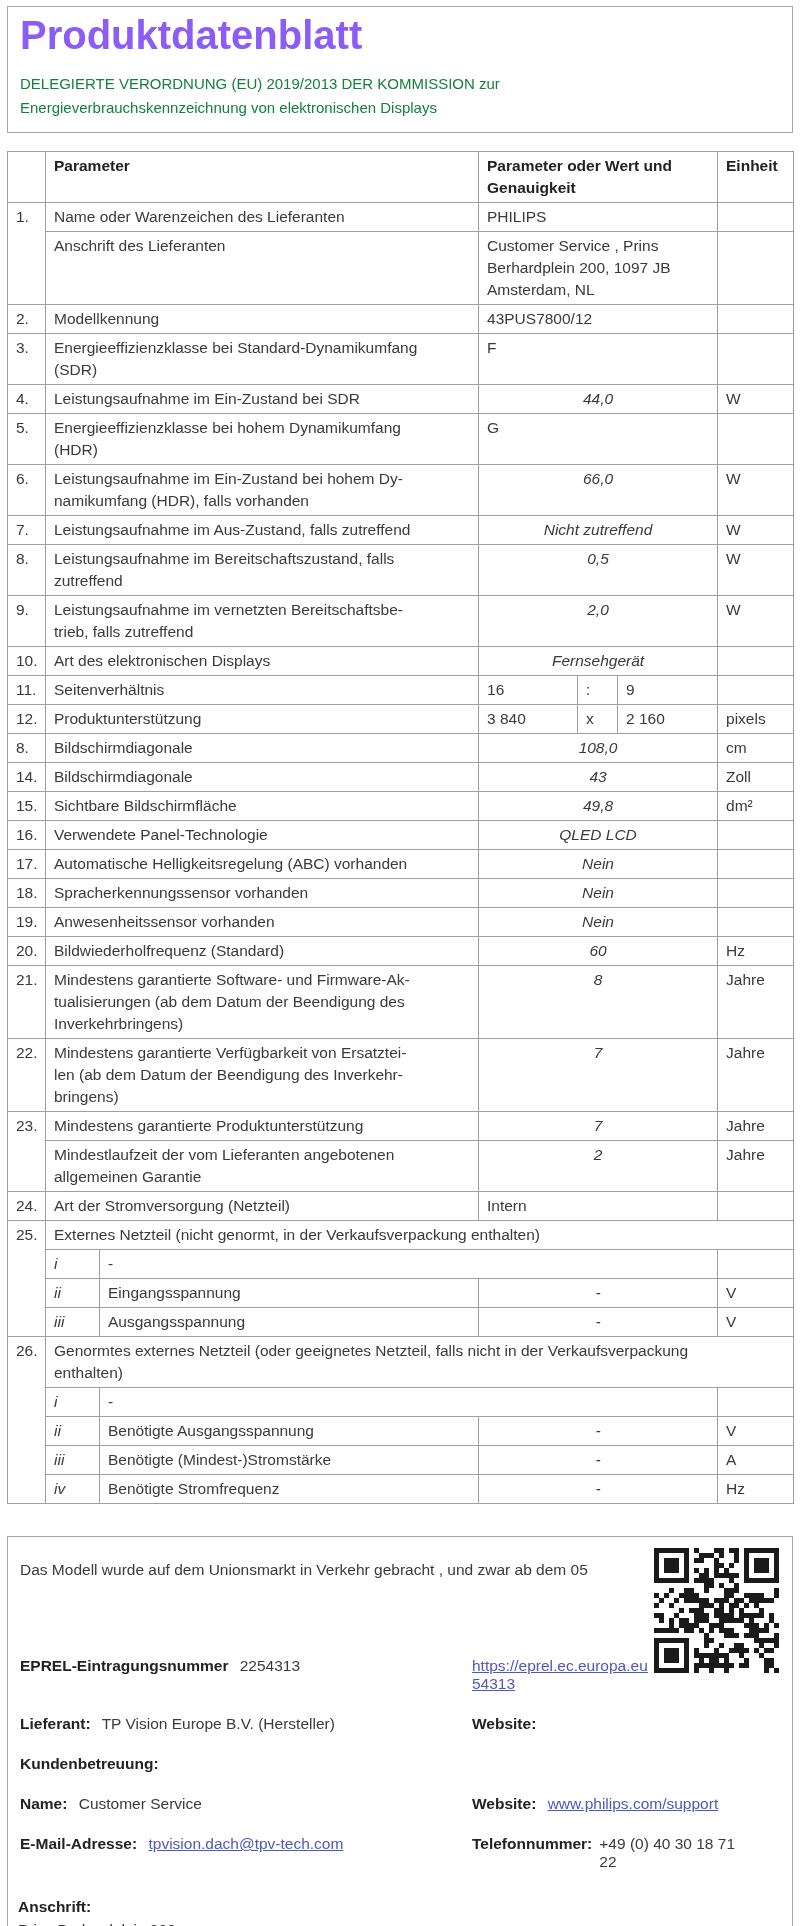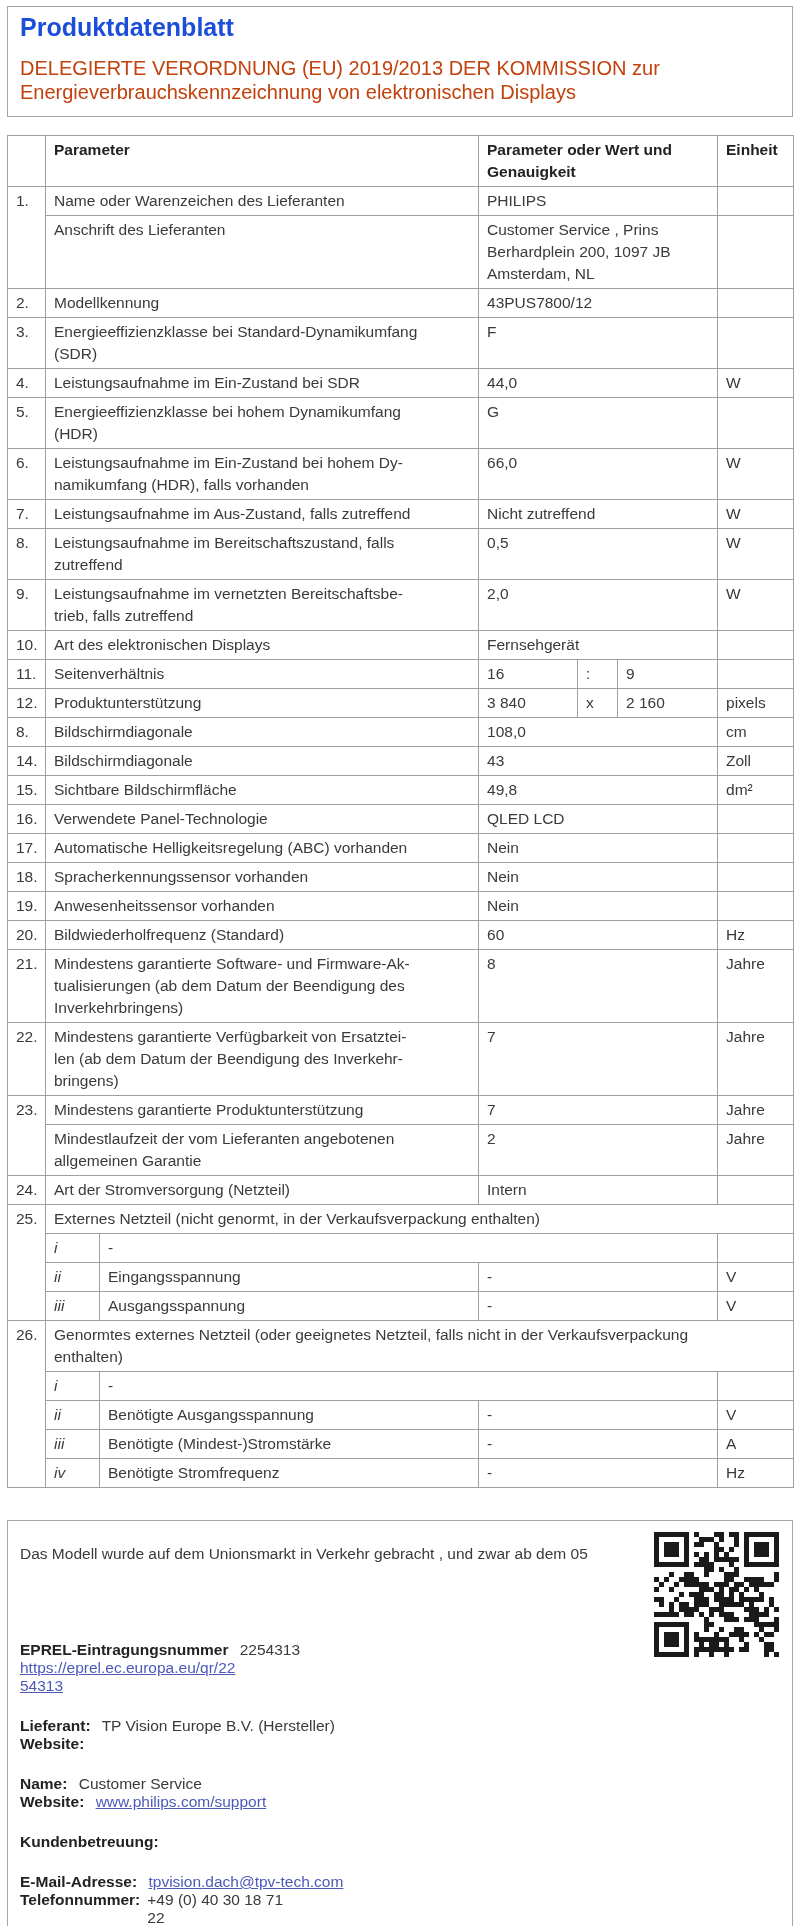--- a/index.html
+++ b/index.html
@@ -7,47 +7,47 @@
   body {
     width: 800px; min-height: 1926px;
     font-family: "Liberation Sans", sans-serif;
     color: #3a3a3a;
   }
   .page { padding: 6px 7px 10px 7px; }
 
   
   .header-box { border: 1px solid #a6a6a6; padding: 4px 12px 12px 12px; }
   .page-title {
-    font-size: 25px; font-weight: bold; letter-spacing: 0px;
-    margin: 2px 0 14px 0; color: #1d4ed8;
+    font-size: 40px; font-weight: bold; letter-spacing: 0px;
+    margin: 2px 0 14px 0; color: #8b5cf6;
   }
-  .subtitle { font-size: 20px; line-height: 24px; color: #c2410c; white-space: pre-line; }
+  .subtitle { font-size: 15px; line-height: 24px; color: #15803d; white-space: pre-line; }
 
   
   table.params { border-collapse: collapse; width: 786px; table-layout: fixed; margin-top: 18px; }
   table.params td {
     border: 1px solid #9f9f9f;
     padding: 3px 8px; font-size: 15.5px; line-height: 22px;
     vertical-align: top; white-space: pre-line; overflow: hidden;
   }
   table.params thead td { font-weight: bold; color: #222; }
   td.num { padding: 3px 3px 3px 6px; }
   td.sub-cell { font-style: italic; padding-left: 10px; }
-  .val-right { text-align: left; }
+  .val-right { text-align: center; font-style: italic; }
   .val-center { text-align: left; }
   .val-left { text-align: left; }
 
   
   .footer-box {
     border: 1px solid #a6a6a6; margin-top: 32px; position: relative;
     padding: 12px 14px 14px 10px; min-height: 440px; font-size: 15.5px;
   }
   .notice { line-height: 22px; margin: 10px 0 0 2px; }
   .qr { position: absolute; top: 5px; right: 7px; width: 137px; height: 137px; background: #fff; }
-  .f-row { display: flex; margin: 0 0 0 2px; flex-direction: column; }
+  .f-row { display: flex; margin: 0 0 0 2px; }
   .f-left { width: 452px; padding-right: 10px; }
   .f-right { flex: 1; }
   .f-label { font-weight: bold; color: #222; margin-right: 7px; }
   .f-val { white-space: pre-line; }
   a.doc-link { color: #4c59b8; text-decoration: underline; white-space: pre-line; word-break: break-all; }
   .row-eprel { margin-top: 76px; }
   .row-gap { margin-top: 22px; }
   .addr-block { margin-top: 24px; line-height: 23px; }
 </style>
 </head>
@@ -550,32 +550,32 @@
         <span class="f-label">Lieferant:</span>
         <span class="f-val">TP Vision Europe B.V. (Hersteller)</span>
       </div>
       <div class="f-right">
         <span class="f-label">Website:</span>
       </div>
     </div>
 
     <div class="f-row row-gap">
       <div class="f-left">
+        <span class="f-label">Kundenbetreuung:</span>
+      </div>
+    </div>
+
+    <div class="f-row row-gap">
+      <div class="f-left">
         <span class="f-label">Name:</span>
         <span class="f-val">Customer Service</span>
       </div>
       <div class="f-right">
         <span class="f-label">Website:</span>
         <a class="doc-link" href="#">www.philips.com/support</a>
-      </div>
-    </div>
-
-    <div class="f-row row-gap">
-      <div class="f-left">
-        <span class="f-label">Kundenbetreuung:</span>
       </div>
     </div>
 
     <div class="f-row row-gap">
       <div class="f-left">
         <span class="f-label">E-Mail-Adresse:</span>
         <a class="doc-link" href="#">tpvision.dach@tpv-tech.com</a>
       </div>
       <div class="f-right" style="display:flex;">
         <span class="f-label">Telefonnummer:</span>

